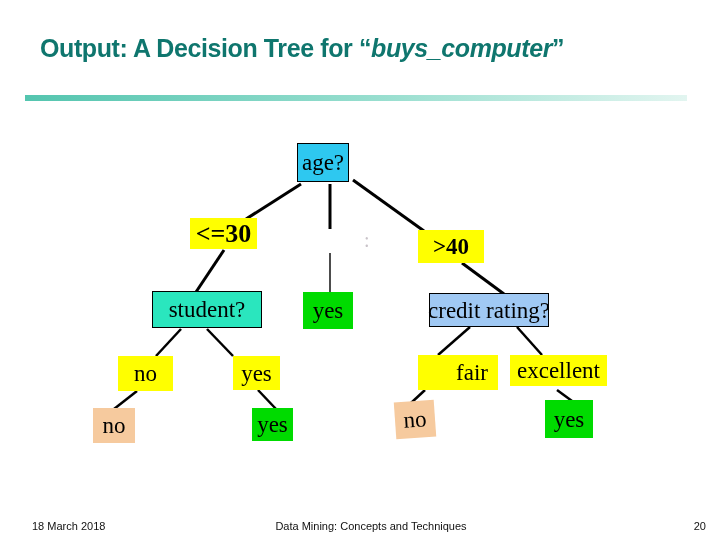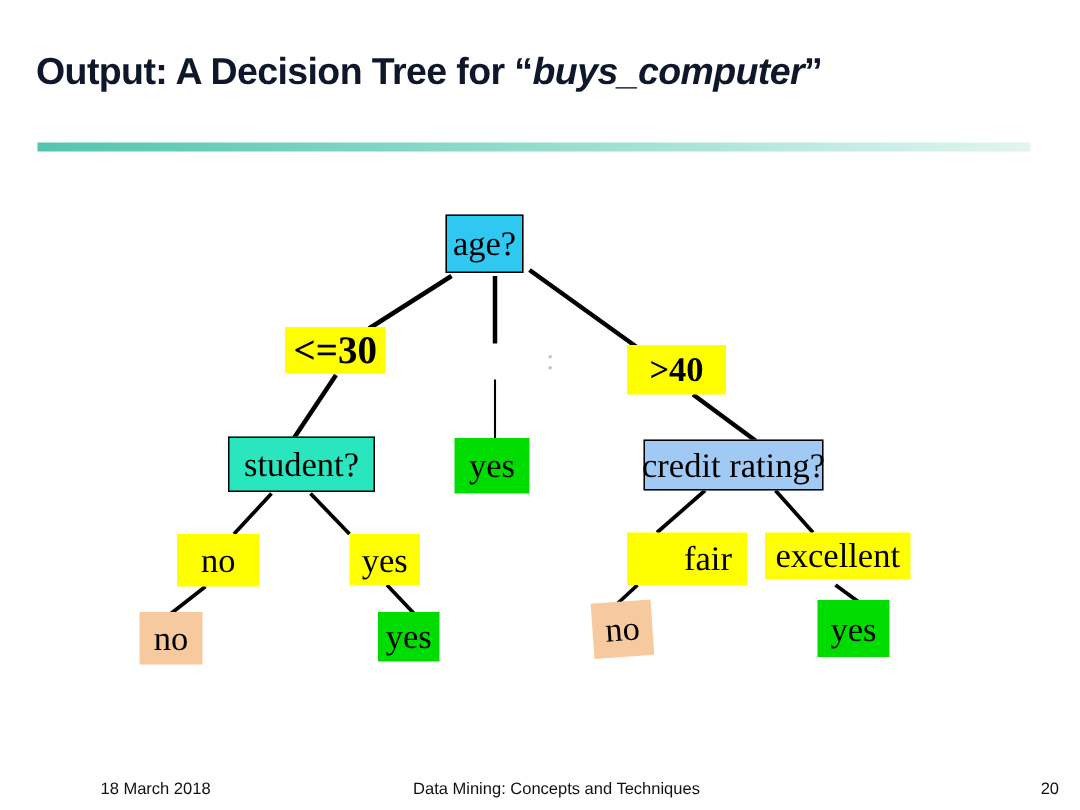--- a/index.html
+++ b/index.html
@@ -2,23 +2,23 @@
 <html><head>
 <meta charset="utf-8">
 <style>
   html,body { margin:0; padding:0; background:#ffffff; }
   .slide {
     position:relative; width:720px; height:540px; background:#ffffff;
     font-family:"Liberation Serif", serif; overflow:hidden;
   }
   
   .title {
-    position:absolute; left:24px; top:34px;
+    position:absolute; left:40px; top:34px;
     font-family:"Liberation Sans", sans-serif; font-weight:bold;
-    font-size:25px; letter-spacing:-0.4px; color:#0f172a; white-space:nowrap;
+    font-size:25px; letter-spacing:-0.4px; color:#0f766e; white-space:nowrap;
   }
   .title .term { font-style:italic; }
   .rule {
     position:absolute; left:25px; top:95px; width:662px; height:6px;
     background:linear-gradient(to right,#54c5af,#9adfd0 55%,#e2f5f0);
   }
   
   .edges { position:absolute; left:0; top:0; width:720px; height:540px; }
   .node {
     position:absolute; display:flex; align-items:center; justify-content:center;
@@ -30,42 +30,42 @@
   .bg-teal   { background:#2ae6be; }
   .bg-blue   { background:#a0c9f4; }
   .bg-yellow { background:#ffff00; }
   .bg-green  { background:#00db00; }
   .bg-peach  { background:#f6ca9e; }
 
   .n-age       { left:297px; top:143px; width:52px;  height:39px; }
   .n-le30      { left:190px; top:218px; width:67px;  height:31px; font-size:26px; }
   .n-3140     { left:280px; top:228px; width:82px;  height:26px; font-size:21px; }
   .n-gt40      { left:418px; top:230px; width:66px;  height:33px; }
-  .n-student   { left:152px; top:291px; width:98px;  height:37px; }
+  .n-student   { left:152px; top:291px; width:110px;  height:37px; }
   .n-yesmid    { left:303px; top:292px; width:50px;  height:37px; }
   .n-credit    { left:429px; top:293px; width:120px; height:34px; }
   .n-no1       { left:118px; top:356px; width:55px;  height:35px; }
   .n-yes1      { left:233px; top:356px; width:47px;  height:34px; }
   .n-fair      { left:418px; top:355px; width:52px;  height:35px;padding-left:28px; }
   .n-excellent { left:510px; top:355px; width:97px;  height:31px; }
   .n-leafno1   { left:93px;  top:408px; width:42px;  height:35px; }
   .n-leafyes1  { left:252px; top:408px; width:41px;  height:33px; }
   .n-leafno2   { left:395px; top:401px; width:40px;  height:37px; transform:rotate(-4deg); }
   .n-leafyes2  { left:545px; top:400px; width:48px;  height:38px; }
 
   .stray-mark {
     position:absolute; left:364px; top:229px; font-size:20px;
     color:#c9c3c9; font-family:"Liberation Serif", serif;
   }
   
   .footer-item {
     position:absolute; top:520px; font-family:"Liberation Sans", sans-serif;
     font-size:11px; color:#111111; white-space:nowrap;
   }
-  .f-date   { left:32px;margin-left:35px; }
+  .f-date   { left:32px; }
   .f-center { left:0; width:720px; text-align:center; padding-left:22px; box-sizing:border-box; }
   .f-page   { right:14px; }
 </style>
 </head>
 <body>
 
 <div class="slide">
 
   <div class="title"><span>Output: A Decision Tree for “</span><span class="term">buys_computer</span><span>”</span></div>
 

